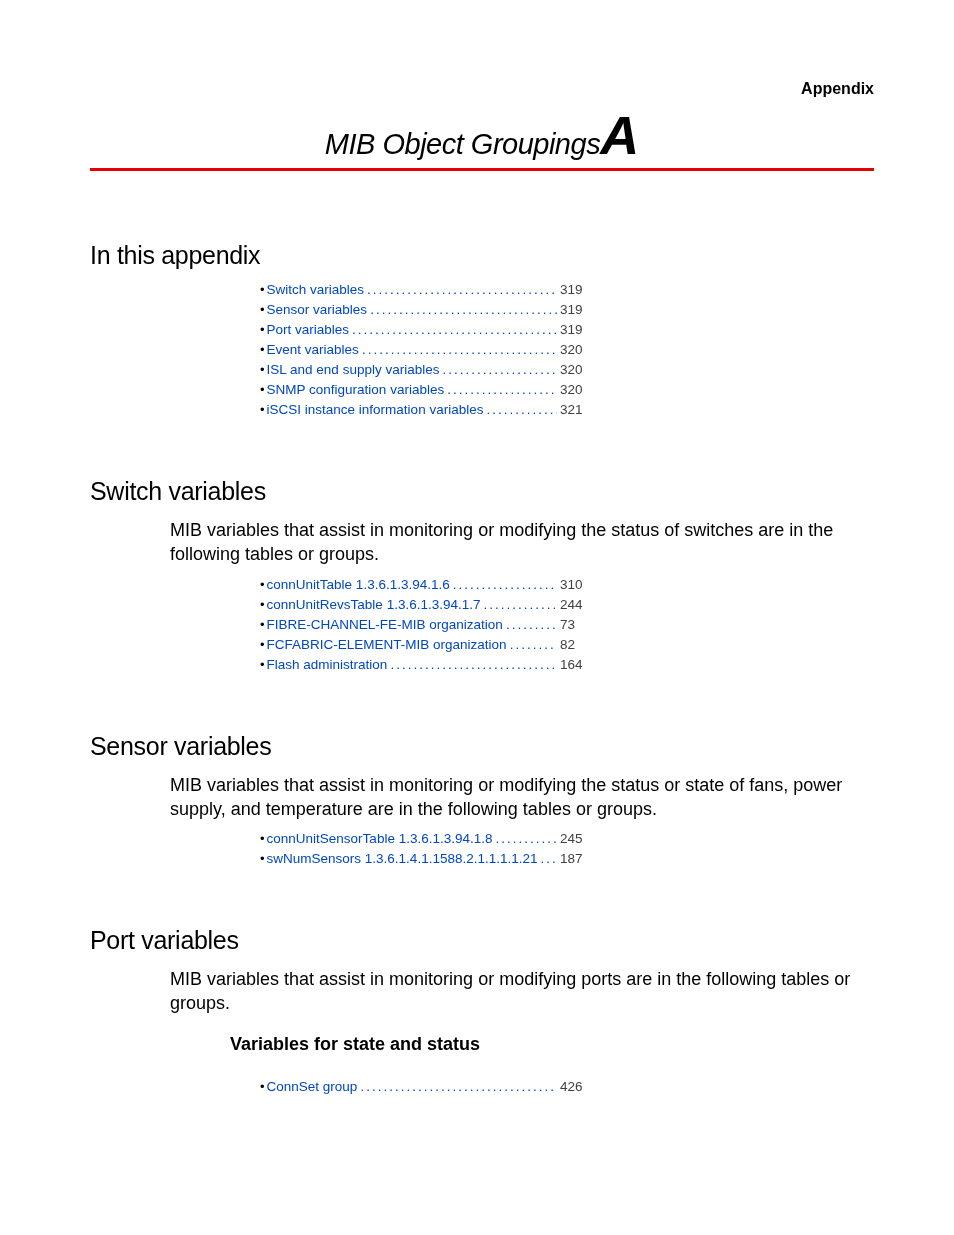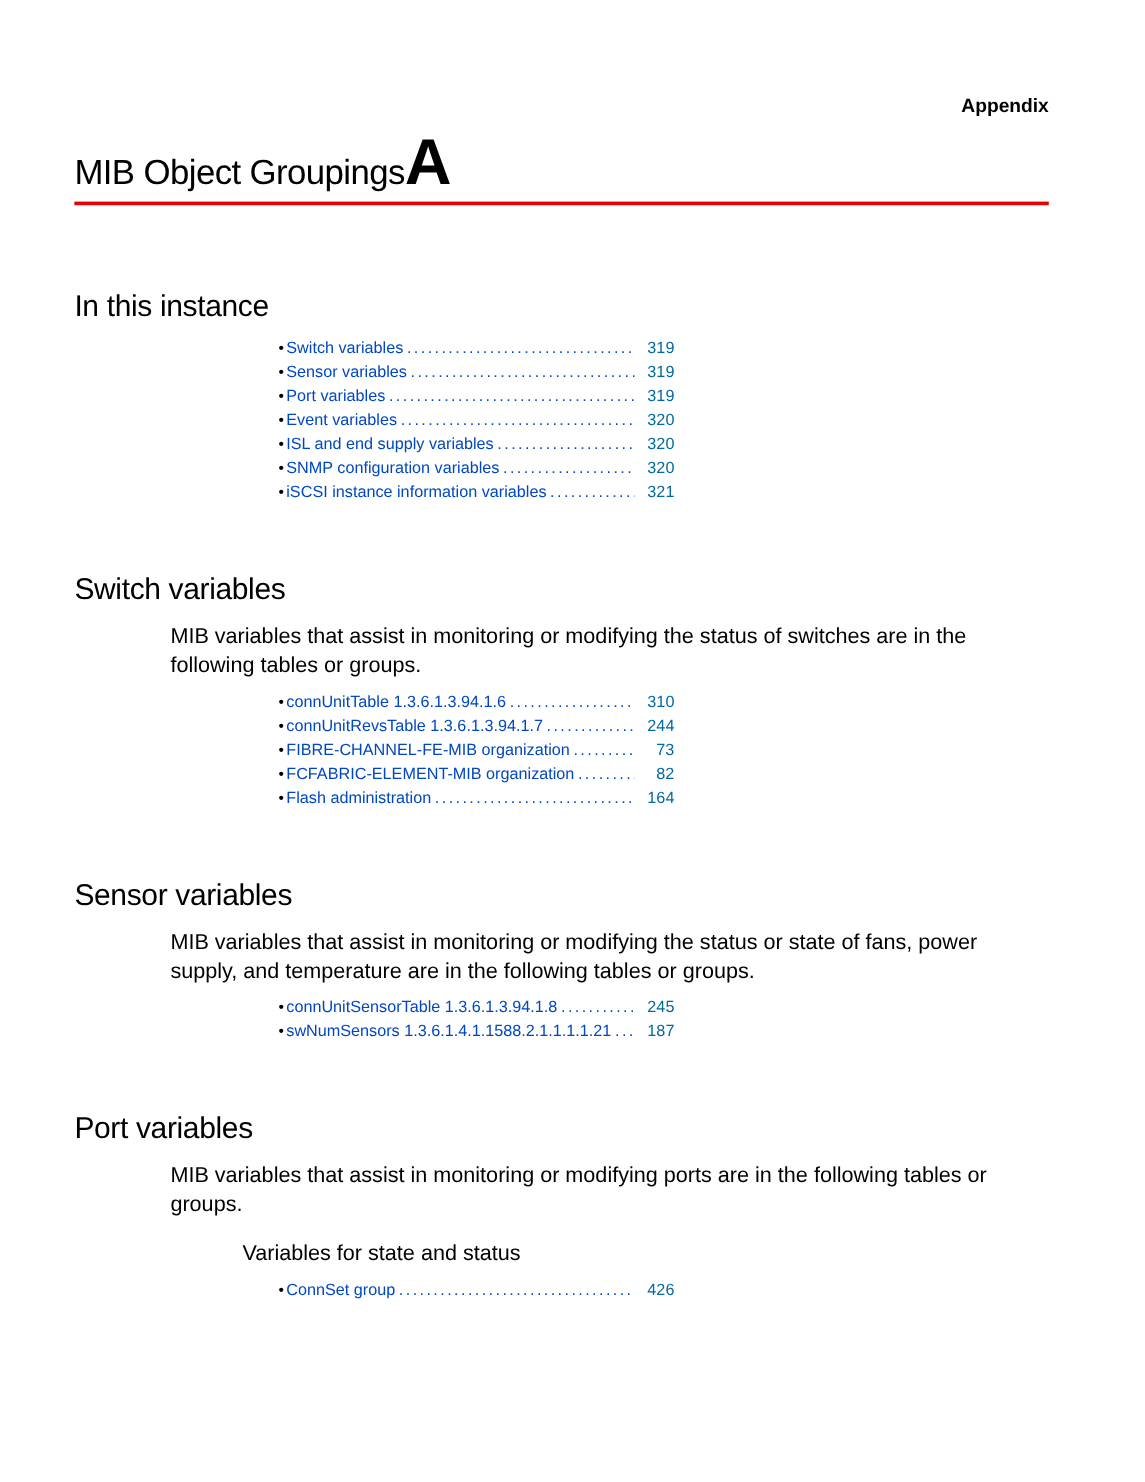--- a/index.html
+++ b/index.html
@@ -4,36 +4,37 @@
 <style>
   body {
     margin: 0;
     padding: 0;
     font-family: Arial, Helvetica, sans-serif;
     background: #fff;
     color: #000;
     width: 954px;
   }
   .page {
-    padding: 80px 80px 60px 62px;
+    padding: 80px 80px 60px 90px;
   }
   .header-row {
     display: flex;
     justify-content: flex-end;
     align-items: baseline;
   }
   .appendix-label {
     font-weight: bold;
     font-size: 16px;
   }
   .title-row {
     display: flex;
-    justify-content: flex-start;
+    justify-content: center;
     align-items: baseline;
     margin-top: 10px;
+    font-style: italic;
   }
   .page-title {
     font-size: 29px;
     font-weight: normal;
     font-family: "Arial Narrow", Arial, sans-serif;
     font-stretch: condensed;
     letter-spacing: -0.5px;
   }
   .appendix-letter {
     font-size: 54px;
@@ -56,23 +57,23 @@
     margin-bottom: 12px;
     letter-spacing: -0.3px;
   }
   .section-heading.first {
     margin-top: 70px;
   }
   .sub-heading {
     font-size: 18px;
     font-family: "Arial Narrow", Arial, sans-serif;
     font-stretch: condensed;
-    font-weight: normal;
+    font-weight: bold;
     margin-top: 18px;
-    margin-bottom: 12px;
+    margin-bottom: 24px;
     margin-left: 140px;
   }
   .body-text {
     font-size: 18px;
     line-height: 1.35;
     margin-left: 80px;
     margin-bottom: 10px;
   }
   .toc-list {
     list-style: none;
@@ -99,24 +100,23 @@
     flex: 1 1 auto;
     overflow: hidden;
     color: #0047c2;
     letter-spacing: 2px;
     margin: 0 3px;
   }
   .toc-dots::after {
     content: "..............................................................................................................";
   }
   .toc-page {
-    color: #0369a1;
+    color: #404040;
     flex: 0 0 auto;
     min-width: 30px;
-    text-align: right;
   }
   .toc-wrap {
     width: 500px;
   }
 </style>
 </head>
 <body>
 
 <div class="page">
 
@@ -124,21 +124,21 @@
     <span class="appendix-label">Appendix</span>
   </div>
 
   <div class="title-row">
     <span class="page-title">MIB Object Groupings</span>
     <span class="appendix-letter">A</span>
   </div>
 
   <hr class="red-rule">
 
-  <div class="section-heading first">In this instance</div>
+  <div class="section-heading first">In this appendix</div>
   <div class="toc-wrap">
     <ul class="toc-list">
       <li class="toc-item">
         <span class="toc-bullet">•</span>
         <span class="toc-link">Switch variables</span>
         <span class="toc-dots"></span>
         <span class="toc-page">319</span>
       </li>
       <li class="toc-item">
         <span class="toc-bullet">•</span>

